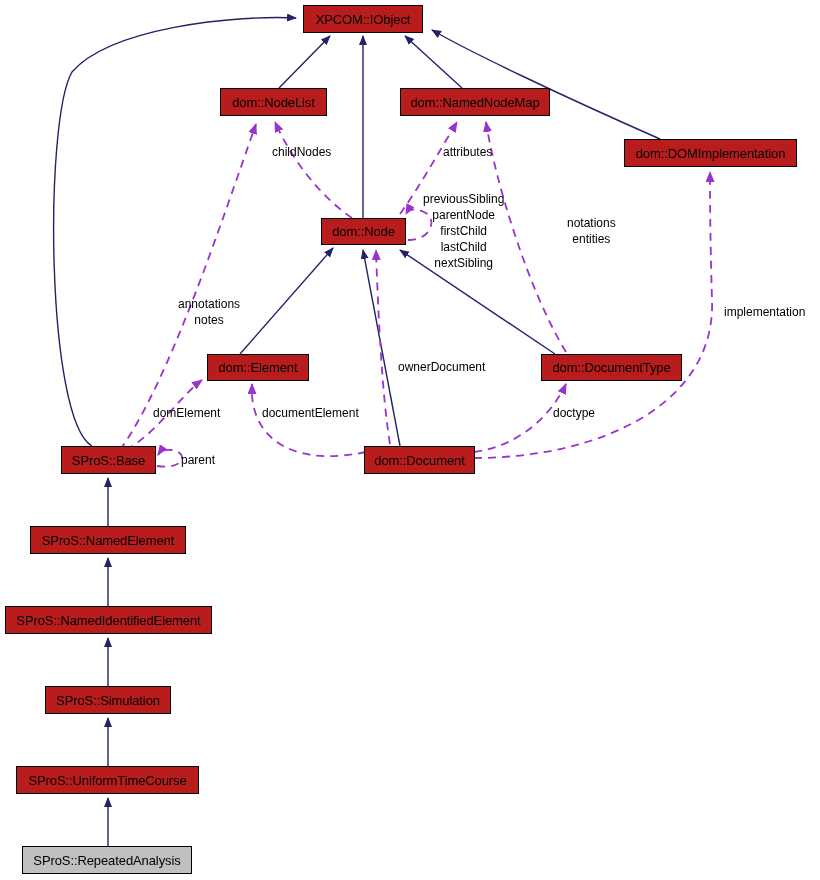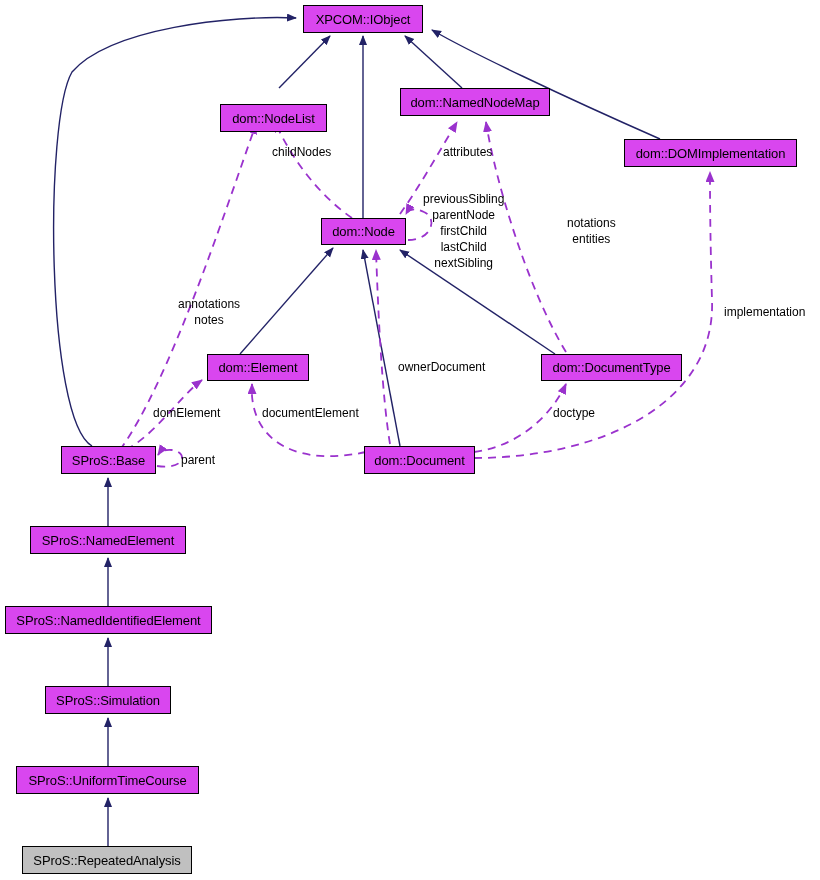--- a/index.html
+++ b/index.html
@@ -20,21 +20,21 @@
     left: 0;
     top: 0;
     width: 820px;
     height: 880px;
     pointer-events: none;
   }
   .uml-node {
     position: absolute;
     box-sizing: border-box;
     border: 1px solid #000000;
-    background: #d946ef;
+    background: #b91c1c;
     color: #000000;
     font-size: 13px;
     line-height: 1;
     display: flex;
     align-items: center;
     justify-content: center;
     white-space: nowrap;
     letter-spacing: -0.1px;
   }
   .uml-node.highlighted {
@@ -111,21 +111,21 @@
 
       <path d="M474,458 C600,458 716,404 712,300 C710,230 710,195 710,172" marker-end="url(#assoc-arrow)"></path>
 
       <path d="M157,466 C186,470 188,452 172,450 C165,449 160,452 158,455" marker-end="url(#assoc-arrow)"></path>
     </g>
   </svg>
 
   <div class="uml-node" style="left:303px;top:5px;width:120px;height:28px;">
     <span>XPCOM::IObject</span>
   </div>
-  <div class="uml-node" style="left:220px;top:104px;width:107px;height:28px;">
+  <div class="uml-node" style="left:220px;top:88px;width:107px;height:28px;">
     <span>dom::NodeList</span>
   </div>
   <div class="uml-node" style="left:400px;top:88px;width:150px;height:28px;">
     <span>dom::NamedNodeMap</span>
   </div>
   <div class="uml-node" style="left:624px;top:139px;width:173px;height:28px;">
     <span>dom::DOMImplementation</span>
   </div>
   <div class="uml-node" style="left:321px;top:218px;width:85px;height:27px;">
     <span>dom::Node</span>

